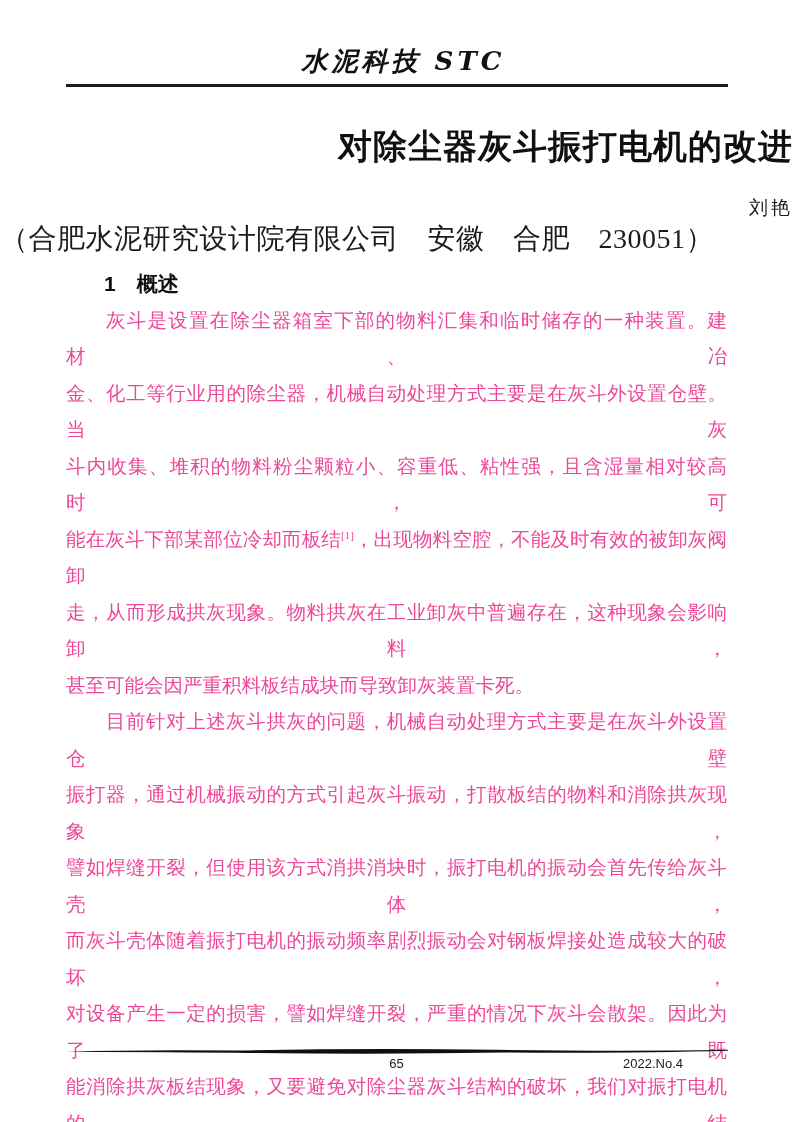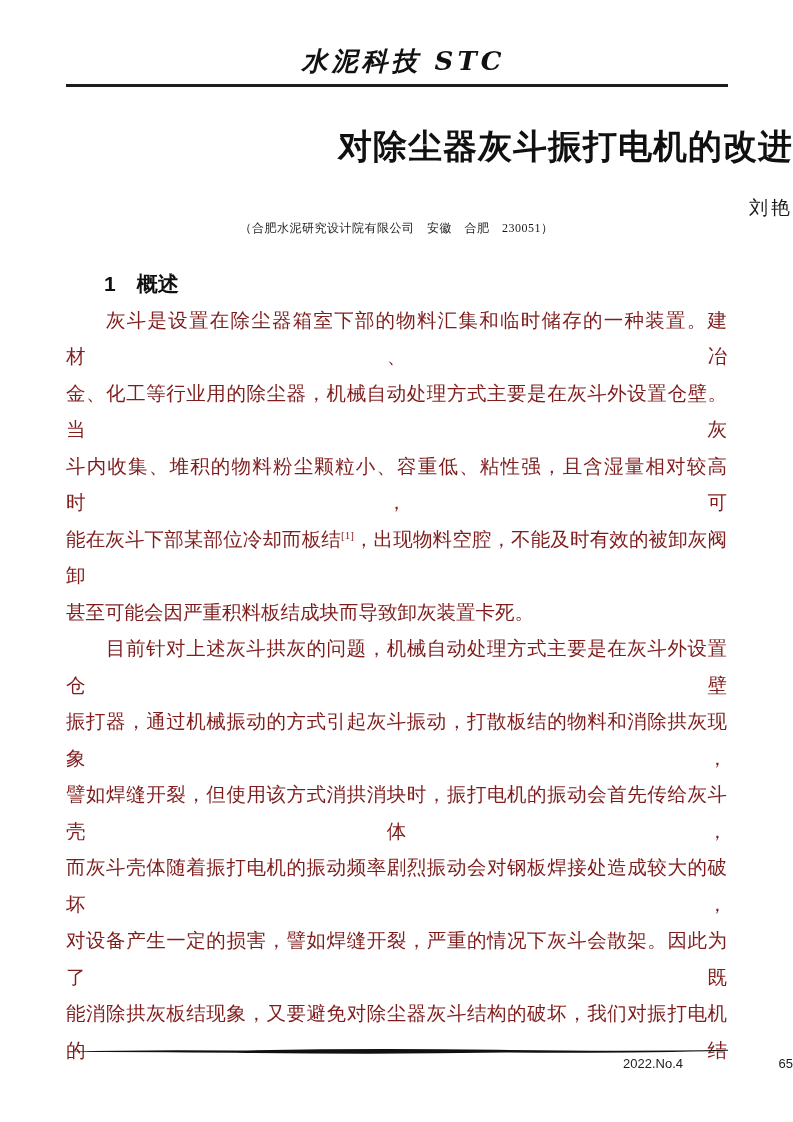--- a/index.html
+++ b/index.html
@@ -64,22 +64,22 @@
     text-align: right;
     font-size: 19px;
     letter-spacing: 3px;
     color: #1b1b1b;
   }
   .article-affiliation {
     position: absolute;
     top: 220px;
     left: 0;
     width: 100%;
-    text-align: center;
-    font-size: 12px;
+    text-align: left;
+    font-size: 28px;
     letter-spacing: 0.5px;
     color: #1b1b1b;
   }
 
   
   .article-body {
     position: absolute;
     top: 266px;
     left: 66px;
     width: 661px;
@@ -91,21 +91,21 @@
     line-height: 36.5px;
     white-space: pre;
     color: #101010;
     margin-left: 38px;
   }
   .line {
     font-size: 19.5px;
     line-height: 36.5px;
     text-align: justify;
     text-align-last: justify;
-    color: #7f1d1d;
+    color: #ec4899;
   }
   .line.first { text-indent: 2.05em; }
   .line.last  { text-align-last: left; }
   .line sup {
     font-size: 11px;
     line-height: 0;
     vertical-align: super;
   }
 
   
@@ -114,21 +114,21 @@
     top: 1047px;
     left: 66px;
     width: 662px;
     height: 9px;
   }
   .page-number {
     position: absolute;
     top: 1056px;
     left: 0;
     width: 100%;
-    text-align: right;
+    text-align: center;
     font-family: "Liberation Sans", "DejaVu Sans", sans-serif;
     font-size: 13px;
     color: #1b1b1b;
   }
   .issue-label {
     position: absolute;
     top: 1056px;
     right: 110px;
     font-family: "Liberation Sans", "DejaVu Sans", sans-serif;
     font-size: 13px;
@@ -150,20 +150,21 @@
   <div class="article-author">刘艳</div>
 
   <div class="article-affiliation">（合肥水泥研究设计院有限公司　安徽　合肥　230051）</div>
 
   <div class="article-body" id="article-body">
       <div class="section-heading">1　概述</div>
       <div class="line first">灰斗是设置在除尘器箱室下部的物料汇集和临时储存的一种装置。建材、冶</div>
       <div class="line">金、化工等行业用的除尘器，机械自动处理方式主要是在灰斗外设置仓壁。当灰</div>
       <div class="line">斗内收集、堆积的物料粉尘颗粒小、容重低、粘性强，且含湿量相对较高时，可</div>
       <div class="line">能在灰斗下部某部位冷却而板结<sup>[1]</sup>，出现物料空腔，不能及时有效的被卸灰阀卸</div>
+      <div class="line">走，从而形成拱灰现象。物料拱灰在工业卸灰中普遍存在，这种现象会影响卸料，</div>
       <div class="line last">甚至可能会因严重积料板结成块而导致卸灰装置卡死。</div>
       <div class="line first">目前针对上述灰斗拱灰的问题，机械自动处理方式主要是在灰斗外设置仓壁</div>
       <div class="line">振打器，通过机械振动的方式引起灰斗振动，打散板结的物料和消除拱灰现象，</div>
       <div class="line">譬如焊缝开裂，但使用该方式消拱消块时，振打电机的振动会首先传给灰斗壳体，</div>
       <div class="line">而灰斗壳体随着振打电机的振动频率剧烈振动会对钢板焊接处造成较大的破坏，</div>
       <div class="line">对设备产生一定的损害，譬如焊缝开裂，严重的情况下灰斗会散架。因此为了既</div>
       <div class="line">能消除拱灰板结现象，又要避免对除尘器灰斗结构的破坏，我们对振打电机的结</div>
     </div>
 
   <svg class="footer-rule" viewBox="0 0 662 9" preserveAspectRatio="none">

